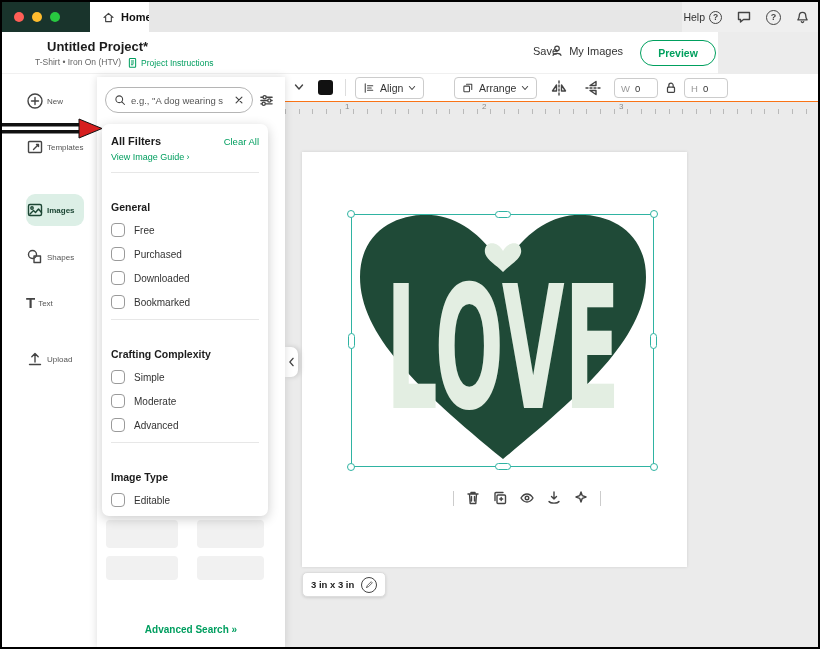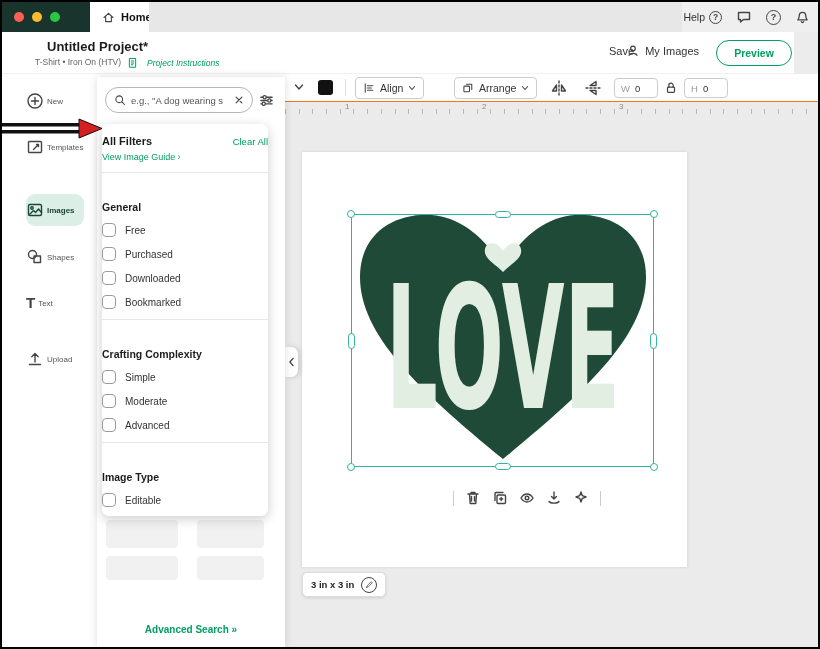--- a/index.html
+++ b/index.html
@@ -14,24 +14,24 @@
   .traffic { left:0; top:0; width:88px; height:30px; background:#19342c; display:flex; align-items:center; gap:8px; padding-left:12px; }
   .dot { width:10px; height:10px; border-radius:50%; }
   .tab { height:30px; display:flex; align-items:center; gap:6px; padding:0 12px; font-size:11px; color:#666; }
   .tab.home { left:88px; top:0; background:#fff; color:#111; font-weight:bold; }
   .tab.canvas { left:147px; top:0; background:#e7e7e7; }
   .tb-right { right:8px; top:0; height:30px; display:flex; align-items:center; gap:14px; }
   .qcircle { width:13px; height:13px; border:1.2px solid #444; border-radius:50%; font-size:8.5px; color:#444; display:inline-flex; align-items:center; justify-content:center; font-weight:bold; }
   .helpwrap { display:flex; align-items:center; gap:4px; font-size:10.5px; color:#333; }
 
   
-  .header { left:0; top:30px; width:792px; height:42px; background:#fff; border-bottom:1px solid #f0f0f0; }
+  .header { left:0; top:30px; width:716px; height:42px; background:#fff; border-bottom:1px solid #f0f0f0; }
   .proj-title { left:45px; top:7px; font-size:13px; font-weight:bold; color:#1c1c1c; }
   .proj-subrow { left:33px; top:25px; display:flex; align-items:flex-start; gap:6px; font-size:8.5px; color:#666; }
-  .green-link { color:#009e5f; display:inline-flex; align-items:center; gap:9px; cursor:pointer;font-style:italic; }
+  .green-link { color:#009e5f; display:inline-flex; align-items:center; gap:3px; cursor:pointer; }
   .save { right:160px; top:13px; font-size:11px; color:#333; }
   .mystuff { right:95px; top:12px; display:flex; align-items:center; gap:5px; font-size:11px; color:#333; }
   .preview-btn { right:2px; top:8px; width:76px; height:26px; border:1.5px solid #00a05e; border-radius:14px; color:#00a05e; font-size:10.5px; font-weight:bold; display:flex; align-items:center; justify-content:center; background:#fff; }
 
   
   .toolbar { left:0; top:72px; width:816px; height:28px; background:#fff; border-bottom:1px solid #f97316; }
   .swatch { left:316px; top:6px; width:15px; height:15px; background:#111; border-radius:3px; }
   .vsep { top:5px; width:1px; height:17px; background:#ddd; }
   .dd { top:3px; height:22px; border:1px solid #ccc; border-radius:4px; display:flex; align-items:center; gap:5px; padding:0 7px; font-size:10.5px; color:#333; background:#fff; }
   .field { top:4px; width:44px; height:20px; border:1px solid #ccc; border-radius:4px; display:flex; align-items:center; gap:5px; padding:0 6px; font-size:9.5px; background:#fff; }
@@ -47,21 +47,21 @@
 
   
   .panel { left:95px; top:75px; width:188px; height:570px; background:#fff; box-shadow:0 0 8px rgba(0,0,0,.14); z-index:5; }
   .searchbox { position:absolute; left:8px; top:10px; width:148px; height:26px; border:1px solid #b5b5b5; border-radius:14px; display:flex; align-items:center; gap:5px; padding:0 8px; background:#fff; }
   .searchbox .txt { font-size:9.5px; color:#555; white-space:nowrap; overflow:hidden; flex:1; }
   .skel { position:absolute; background:#f1f1f1; border-radius:4px; }
   .advanced { position:absolute; left:0; bottom:12px; width:100%; text-align:center; font-size:10px; font-weight:bold; color:#009e5f; }
   .collapse-tab { left:283px; top:345px; width:13px; height:30px; background:#fff; border-radius:0 7px 7px 0; box-shadow:2px 0 5px rgba(0,0,0,.15); z-index:4; display:flex; align-items:center; justify-content:center; }
 
   
-  .fcard { left:100px; top:122px; width:166px; height:392px; background:#fff; border-radius:7px; box-shadow:0 3px 12px rgba(0,0,0,.2); z-index:6; padding:11px 0; overflow:hidden; }
+  .fcard { left:100px; top:122px; width:166px; height:392px; background:#fff; border-radius:7px; box-shadow:0 3px 12px rgba(0,0,0,.2); z-index:6; padding:11px 9px; overflow:hidden; }
   .fhead { display:flex; justify-content:space-between; align-items:center; }
   .ftitle { font-size:11px; font-weight:bold; color:#1c1c1c; }
   .fclear { font-size:9.5px; color:#009e5f; }
   .fguide { margin-top:5px; font-size:9px; color:#009e5f; display:flex; align-items:center; gap:2px; }
   .fdiv { height:1px; background:#e7e7e7; margin:10px 0; }
   .fsec { font-size:10.5px; font-weight:bold; color:#1c1c1c; margin-bottom:10px;margin-top:28px; }
   .frow { display:flex; align-items:center; gap:9px; margin-bottom:10px; }
   .cbx { width:14px; height:14px; border:1.5px solid #9a9a9a; border-radius:4px; background:#fff; flex:none; }
   .fopt { font-size:10px; color:#333; }
 

